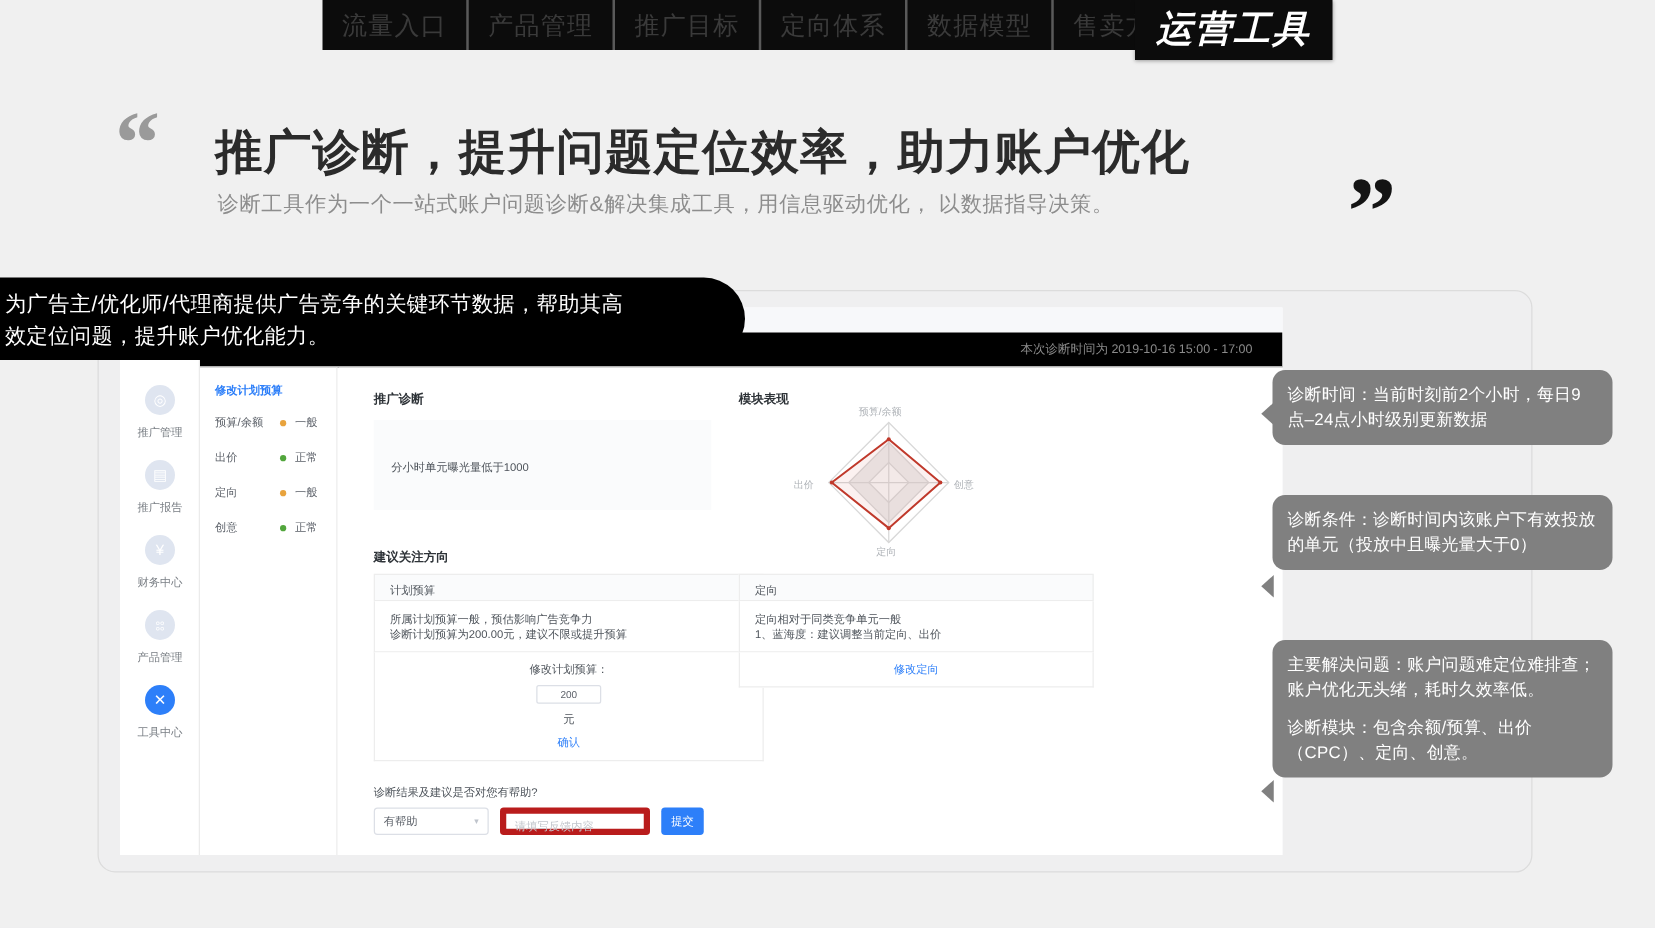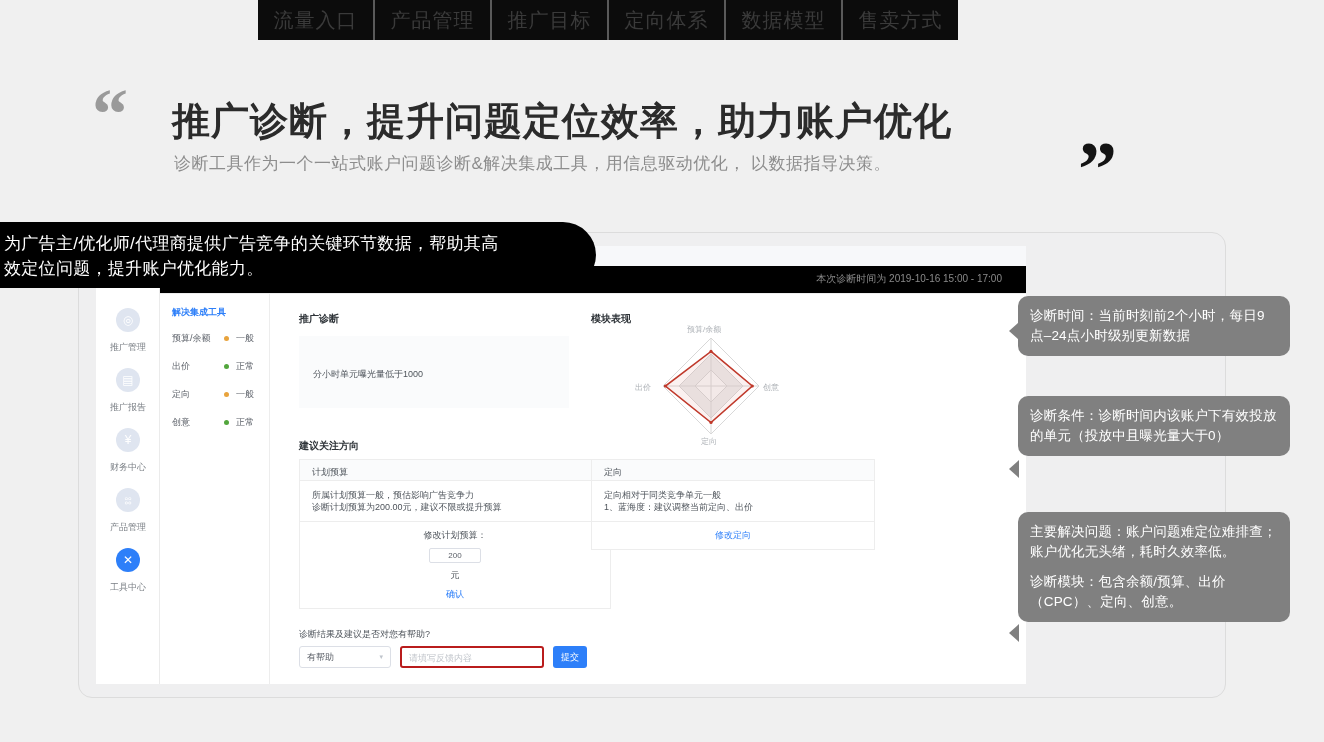--- a/index.html
+++ b/index.html
@@ -144,21 +144,21 @@
   .fb-q { position: absolute; left: 28px; top: 334px; font-size: 9px; color: #4e545b; }
   .fb-row { position: absolute; left: 28px; top: 352px; display: flex; align-items: center; gap: 9px; }
   .fb-select {
     width: 92px; height: 22px; border: 1px solid #dcdfe6; border-radius: 3px;
     background: #ffffff; font-size: 9px; color: #5c6169;
     display: flex; align-items: center; justify-content: space-between;
     padding: 0 7px;
   }
   .caret { color: #bfc4cc; font-size: 7px; }
   .fb-input {
-    width: 144px; height: 22px; border: 2px solid #b91c1c; border-radius: 3px;
+    width: 120px; height: 22px; border: 5px solid #b91c1c; border-radius: 3px;
     background: #ffffff; font-size: 9px; color: #c2c6cc; line-height: 20px; padding-left: 7px;
   }
   .fb-btn {
     width: 34px; height: 22px; background: #2d7ff9; border-radius: 3px; color: #ffffff;
     font-size: 9px; display: flex; align-items: center; justify-content: center;
   }
 
   
   .blacknote {
     position: absolute; left: -4px; top: 222px; width: 600px; height: 66px;
@@ -193,20 +193,21 @@
 <div id="root">
 
   <div class="tabbar">
     <div class="tab">流量入口</div>
     <div class="tab">产品管理</div>
     <div class="tab">推广目标</div>
     <div class="tab">定向体系</div>
     <div class="tab">数据模型</div>
     <div class="tab">售卖方式</div>
   </div>
+  <div class="tab-active">运营工具</div>
 
   <div class="quote-open">“</div>
   <div class="headline">推广诊断，提升问题定位效率，助力账户优化</div>
   <div class="subhead">诊断工具作为一个一站式账户问题诊断&amp;解决集成工具，用信息驱动优化， 以数据指导决策。</div>
   <div class="quote-close">”</div>
 
   <div class="frame"></div>
 
   <div class="app">
     <div class="app-topstrip"></div>
@@ -233,21 +234,21 @@
         <span class="side-ico">⦂⦂</span>
         <span class="side-lab">产品管理</span>
       </div>
       <div class="side-item" style="top:302px">
         <span class="side-ico on">✕</span>
         <span class="side-lab">工具中心</span>
       </div>
     </div>
 
     <div class="resultcol">
-      <div class="res-title">解决集成工具</div>
+      <div class="res-title">修改计划预算</div>
       <div class="res-row" style="top:38px">
         <span>预算/余额</span>
         <span class="res-dot" style="background:#e8a33d"></span>
         <span class="res-val">一般</span>
       </div>
       <div class="res-row" style="top:66px">
         <span>出价</span>
         <span class="res-dot" style="background:#52a63c"></span>
         <span class="res-val">正常</span>
       </div>

